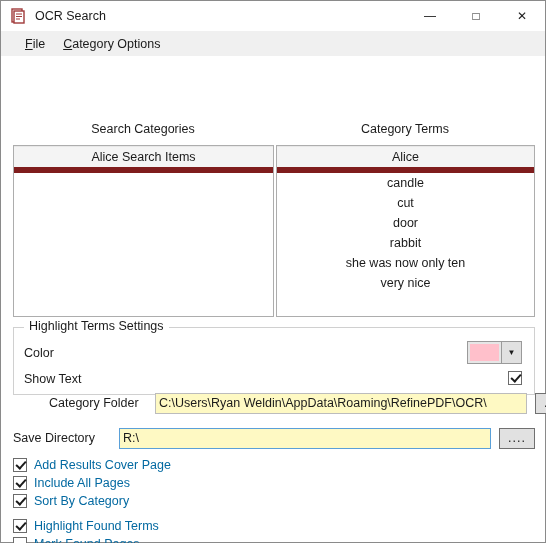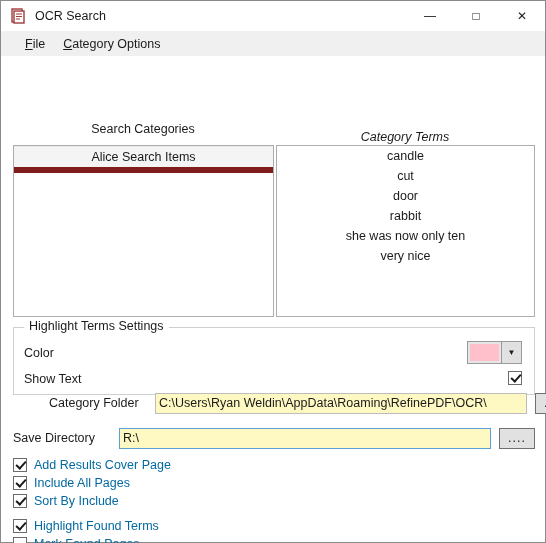--- a/index.html
+++ b/index.html
@@ -86,21 +86,21 @@
     background: #ffffff;
   }
 
   .col-header {
     position: absolute;
     font-size: 12.5px;
     color: #1b1b1b;
     text-align: center;
   }
   #hdr-left  { left: 12px;  top: 66px; width: 260px; }
-  #hdr-right { left: 274px; top: 74px; width: 260px; font-style: italic; }
+  #hdr-right { left: 274px; top: 66px; width: 260px; }
 
   .listbox {
     position: absolute;
     top: 89px;
     height: 172px;
     box-sizing: border-box;
     border: 1px solid #adadad;
     background: #ffffff;
     overflow: hidden;
   }
@@ -304,20 +304,21 @@
   <div class="client">
 
     <div class="col-header" id="hdr-left">Search Categories</div>
     <div class="col-header" id="hdr-right">Category Terms</div>
 
     <div class="listbox" id="list-left">
       <div class="list-row selected">Alice Search Items</div>
     </div>
 
     <div class="listbox" id="list-right">
+      <div class="list-row selected">Alice</div>
       <div class="list-row">candle</div>
       <div class="list-row">cut</div>
       <div class="list-row">door</div>
       <div class="list-row">rabbit</div>
       <div class="list-row">she was now only ten</div>
       <div class="list-row">very nice</div>
     </div>
 
     <div class="groupbox">
       <div class="groupbox-title">Highlight Terms Settings</div>
@@ -345,21 +346,21 @@
     <div class="opt-row" id="opt-0">
       <span class="cb checked"></span>
       <span class="opt-label">Add Results Cover Page</span>
     </div>
     <div class="opt-row" id="opt-1">
       <span class="cb checked"></span>
       <span class="opt-label">Include All Pages</span>
     </div>
     <div class="opt-row" id="opt-2">
       <span class="cb checked"></span>
-      <span class="opt-label">Sort By Include</span>
+      <span class="opt-label">Sort By Category</span>
     </div>
     <div class="opt-row" id="opt-3">
       <span class="cb checked"></span>
       <span class="opt-label">Highlight Found Terms</span>
     </div>
     <div class="opt-row" id="opt-4">
       <span class="cb"></span>
       <span class="opt-label">Mark Found Pages</span>
     </div>
 

